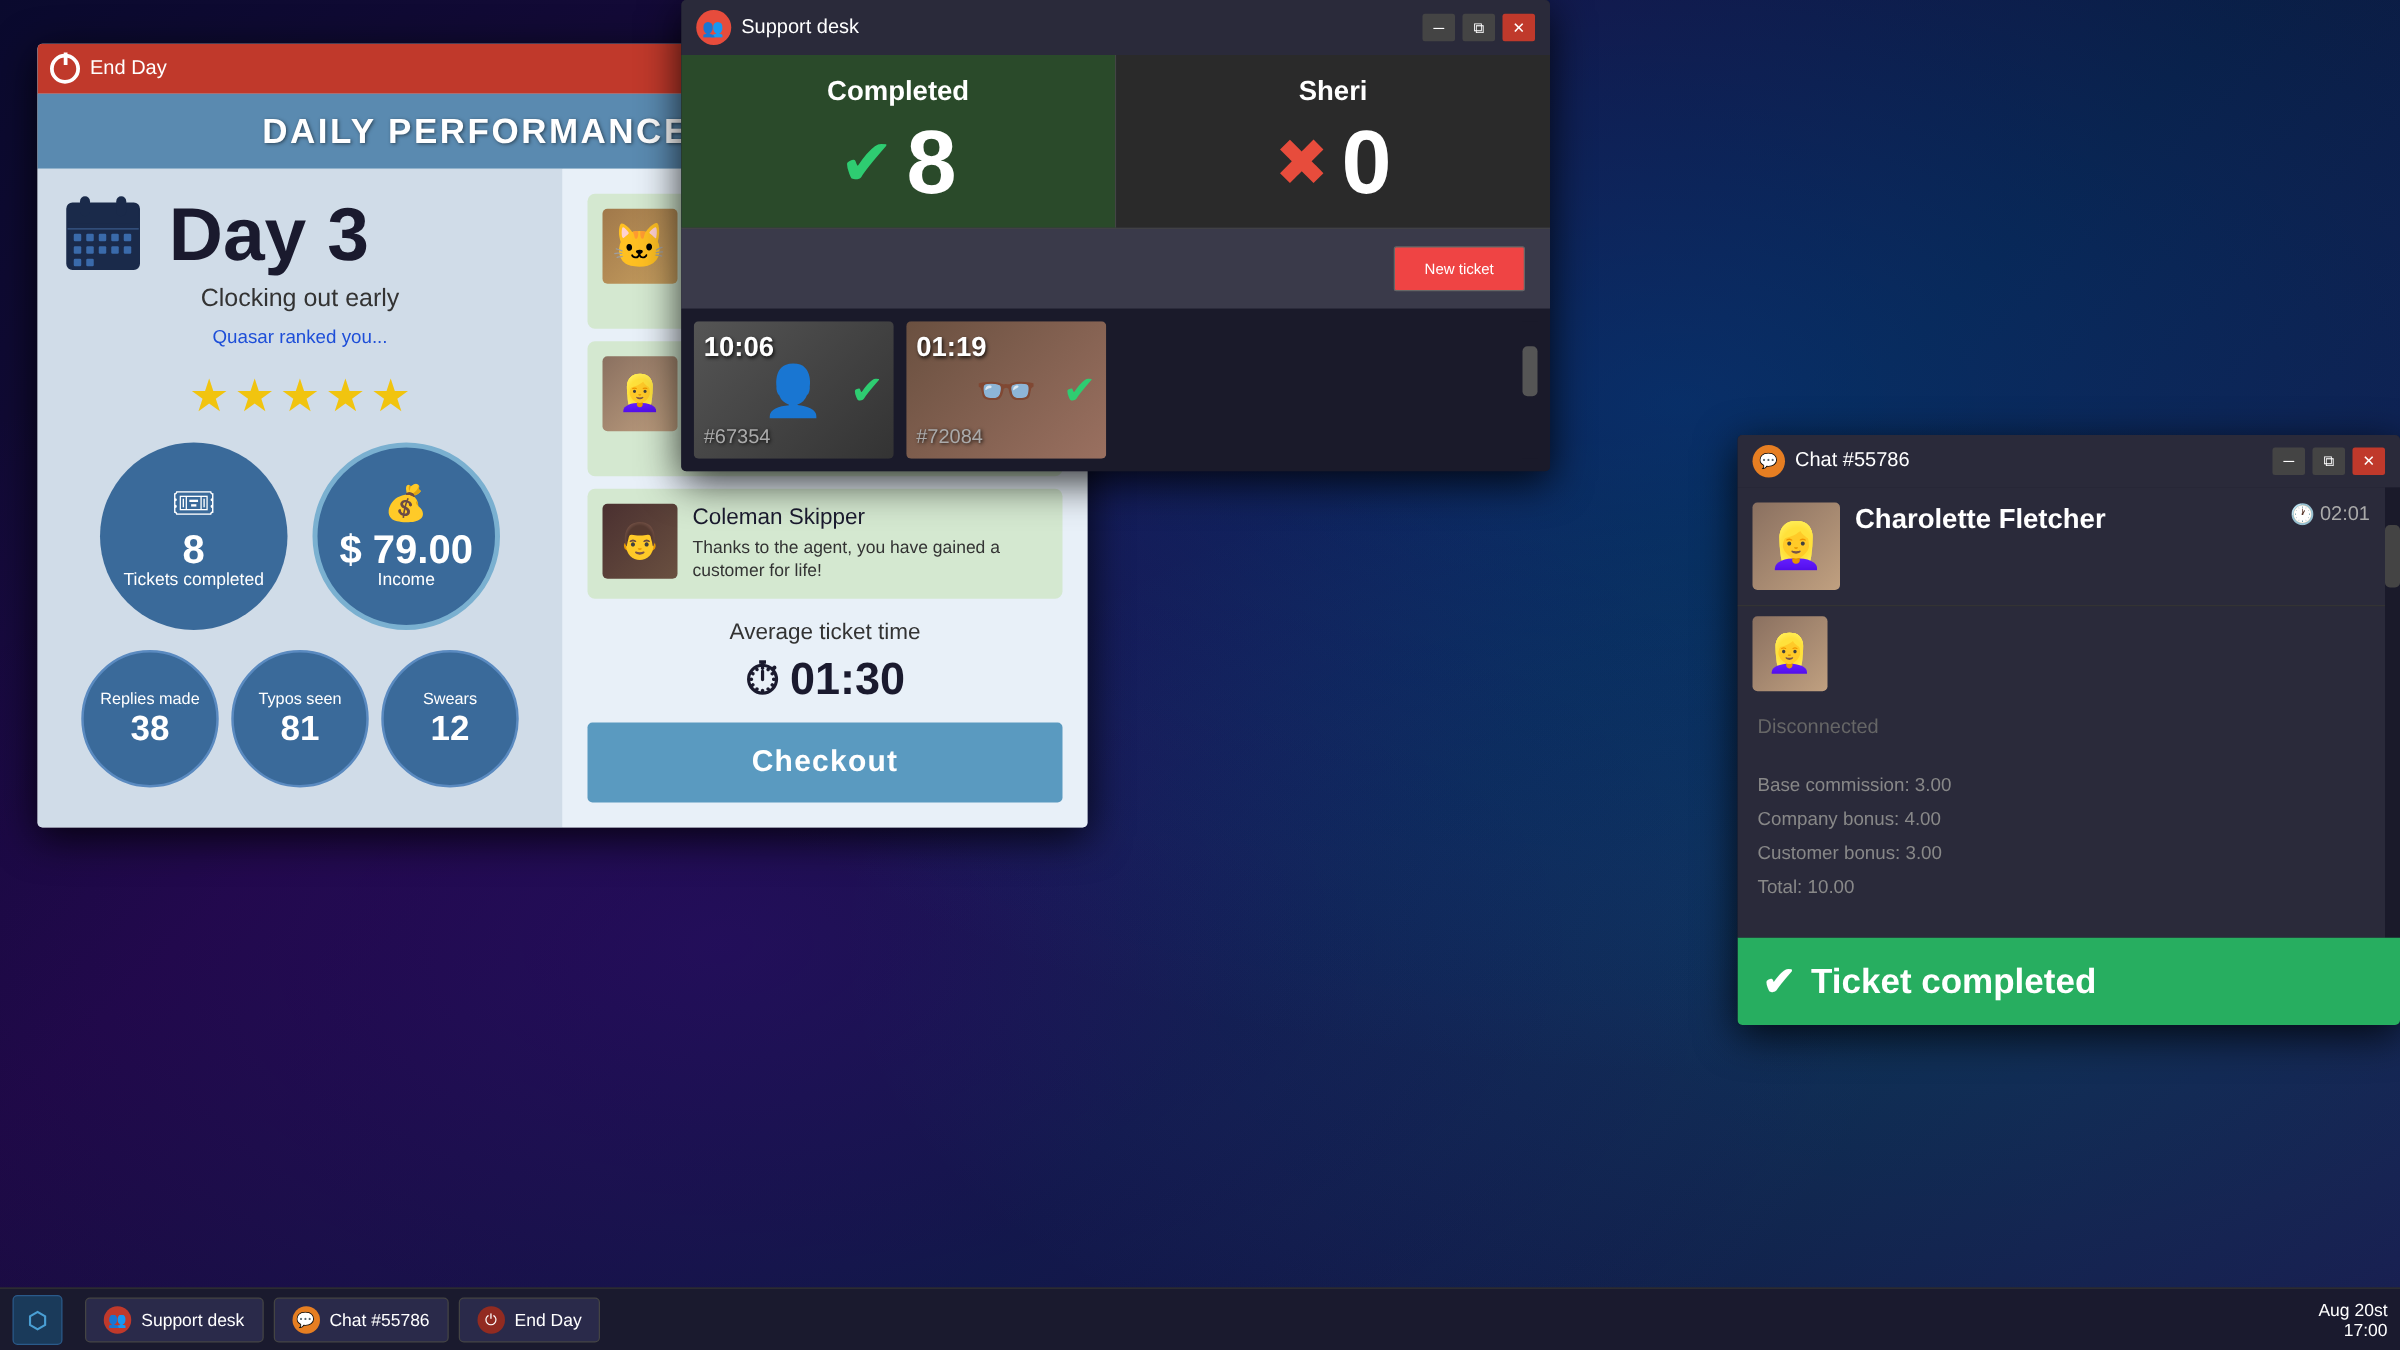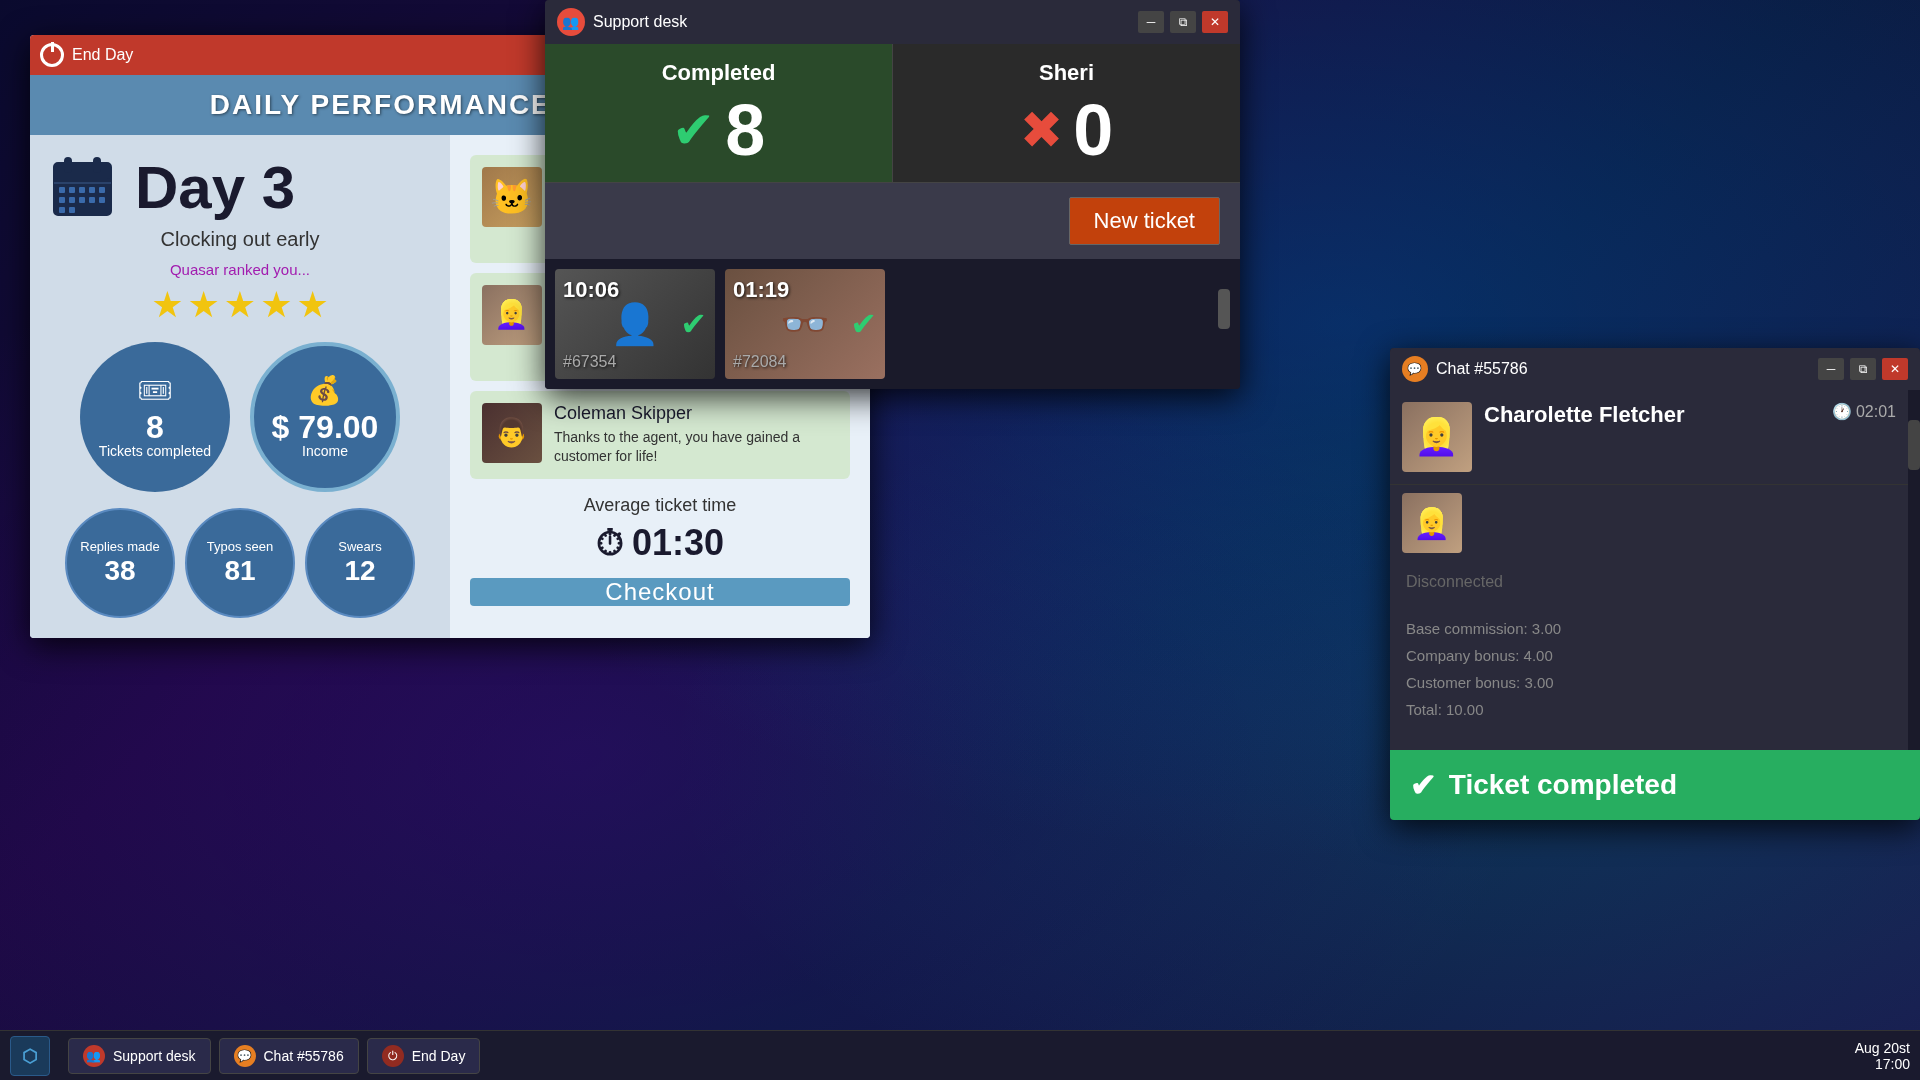--- a/index.html
+++ b/index.html
@@ -203,22 +203,22 @@
       color: #333;
       margin-bottom: 10px;
     }
 
     .rating-section {
       text-align: center;
       margin-bottom: 16px;
     }
     .rating-label {
       font-size: 15px;
-      color: #a21caf;
-      margin-bottom: 6px;
+      color: #1d4ed8;
+      margin-bottom: 18px;
     }
     .stars {
       display: flex;
       justify-content: center;
       gap: 4px;
       font-size: 36px;
     }
     .star { color: #f1c40f; }
 
     .stats-circles {
@@ -337,29 +337,30 @@
       color: #1a1a2e;
       display: flex;
       align-items: center;
       justify-content: center;
       gap: 8px;
     }
     .checkout-btn {
       display: block;
       width: 100%;
       margin-top: 14px;
-      padding: 0;
+      padding: 18px;
       background: #5a9ac0;
       color: white;
       font-size: 24px;
       border: none;
       border-radius: 4px;
       cursor: pointer;
       text-align: center;
       letter-spacing: 1px;
+      font-weight: bold;
     }
 
     
     .support-window {
       left: 545px;
       top: 0;
       width: 695px;
       background: #1e1e2e;
     }
     .support-titlebar {
@@ -420,25 +421,25 @@
       line-height: 1;
     }
 
     .new-ticket-bar {
       background: #3a3a4a;
       padding: 14px 20px;
       text-align: right;
       border-top: 1px solid #444;
     }
     .new-ticket-btn {
-      background: #c2410c;
+      background: #ef4444;
       border: 1px solid #666;
       color: white;
       padding: 10px 24px;
-      font-size: 22px;
+      font-size: 12px;
       cursor: pointer;
       border-radius: 2px;
     }
     .ticket-card {
       width: 160px;
       height: 110px;
       background: #2a2a3a;
       border-radius: 4px;
       overflow: hidden;
       position: relative;

